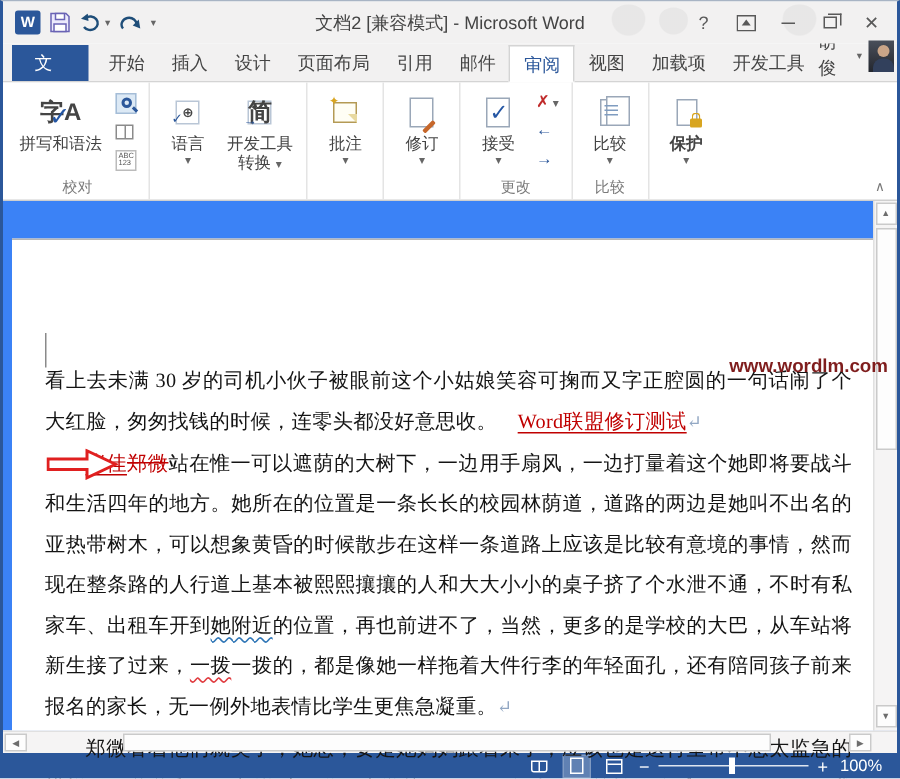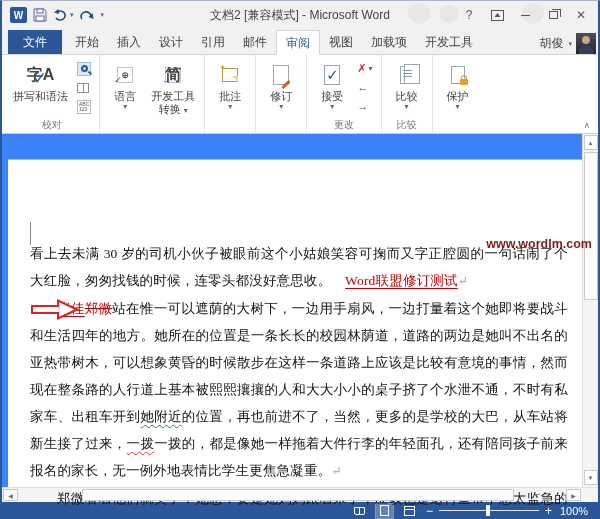--- a/index.html
+++ b/index.html
@@ -181,20 +181,21 @@
         </div>
       <div class="winbtn">✕</div>
     </div>
   </div>
 
   <div class="tabrow">
     <div class="filetab">文件</div>
     <div class="tab">开始</div>
     <div class="tab">插入</div>
     <div class="tab">设计</div>
+    <div class="tab">页面布局</div>
     <div class="tab">引用</div>
     <div class="tab">邮件</div>
     <div class="tab active">审阅</div>
     <div class="tab">视图</div>
     <div class="tab">加载项</div>
     <div class="tab">开发工具</div>
     <div class="userarea">
       <span class="username">胡俊</span>
       <span class="tinycaret">▾</span>
       <div class="avatar"></div>
@@ -303,21 +304,21 @@
             <span class="cmpic">
               <i></i>
             </span>
           </div>
         <div class="rlb">比较</div>
         <div class="ddc">▾</div>
       </div>
       <div class="glabel">比较</div>
     </div>
 
-    <div class="rgroup" style="border-right:none;">
+    <div class="rgroup" style="border-right:none;font-weight:bold;">
       <div class="rbtn">
         <div class="ric">
             <span class="lockdoc">
               <span class="lock"></span>
             </span>
           </div>
         <div class="rlb">保护</div>
         <div class="ddc">▾</div>
       </div>
     </div>

